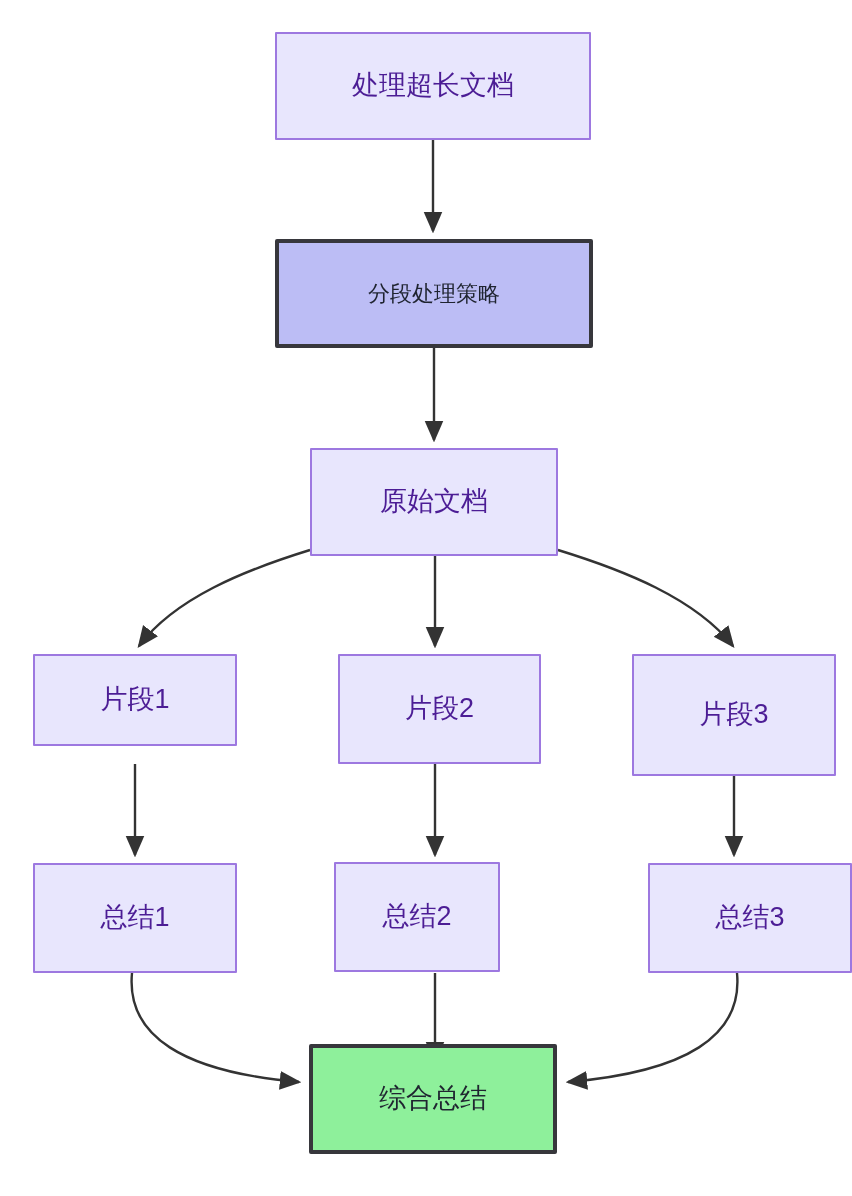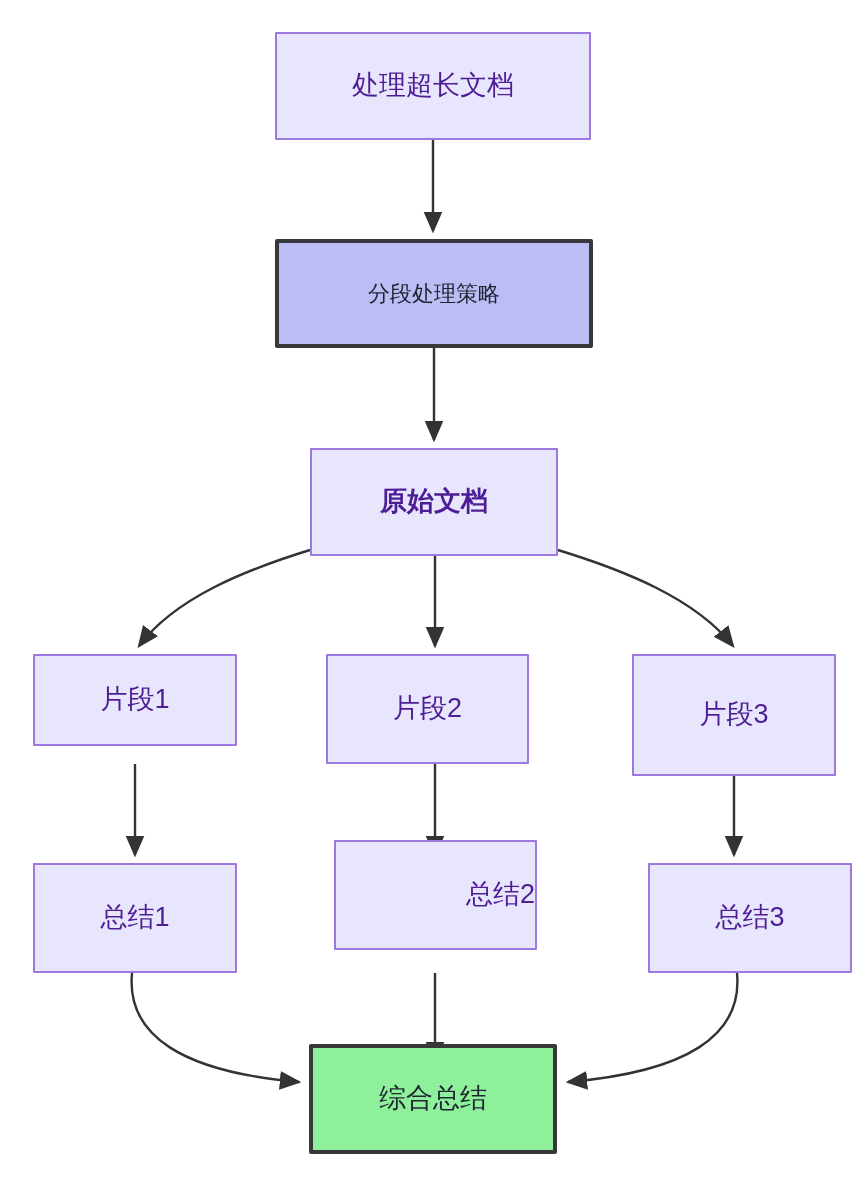--- a/index.html
+++ b/index.html
@@ -90,36 +90,36 @@
       </g>
   </svg>
 
   <div id="nodes-layer">
       <div class="node style-default" style="left: 275px; top: 32px; width: 316px; height: 108px;">
         <span class="node-label">处理超长文档</span>
       </div>
       <div class="node style-highlight" style="left: 275px; top: 239px; width: 318px; height: 109px;">
         <span class="node-label">分段处理策略</span>
       </div>
-      <div class="node style-default" style="left: 310px; top: 448px; width: 248px; height: 108px; font-weight: bold;">
+      <div class="node style-default" style="left: 310px; top: 448px; width: 248px; height: 108px;">
         <span class="node-label">原始文档</span>
       </div>
       <div class="node style-default" style="left: 33px; top: 654px; width: 204px; height: 92px;">
         <span class="node-label">片段1</span>
       </div>
-      <div class="node style-default" style="left: 326px; top: 654px; width: 203px; height: 110px;">
+      <div class="node style-default" style="left: 338px; top: 654px; width: 203px; height: 110px;">
         <span class="node-label">片段2</span>
       </div>
       <div class="node style-default" style="left: 632px; top: 654px; width: 204px; height: 122px;">
         <span class="node-label">片段3</span>
       </div>
       <div class="node style-default" style="left: 33px; top: 863px; width: 204px; height: 110px;">
         <span class="node-label">总结1</span>
       </div>
-      <div class="node style-default" style="left: 334px; top: 840px; width: 203px; height: 110px; justify-content: flex-end;">
+      <div class="node style-default" style="left: 334px; top: 862px; width: 166px; height: 110px;">
         <span class="node-label">总结2</span>
       </div>
       <div class="node style-default" style="left: 648px; top: 863px; width: 204px; height: 110px;">
         <span class="node-label">总结3</span>
       </div>
       <div class="node style-result" style="left: 309px; top: 1044px; width: 248px; height: 110px;">
         <span class="node-label">综合总结</span>
       </div>
     </div>
 

